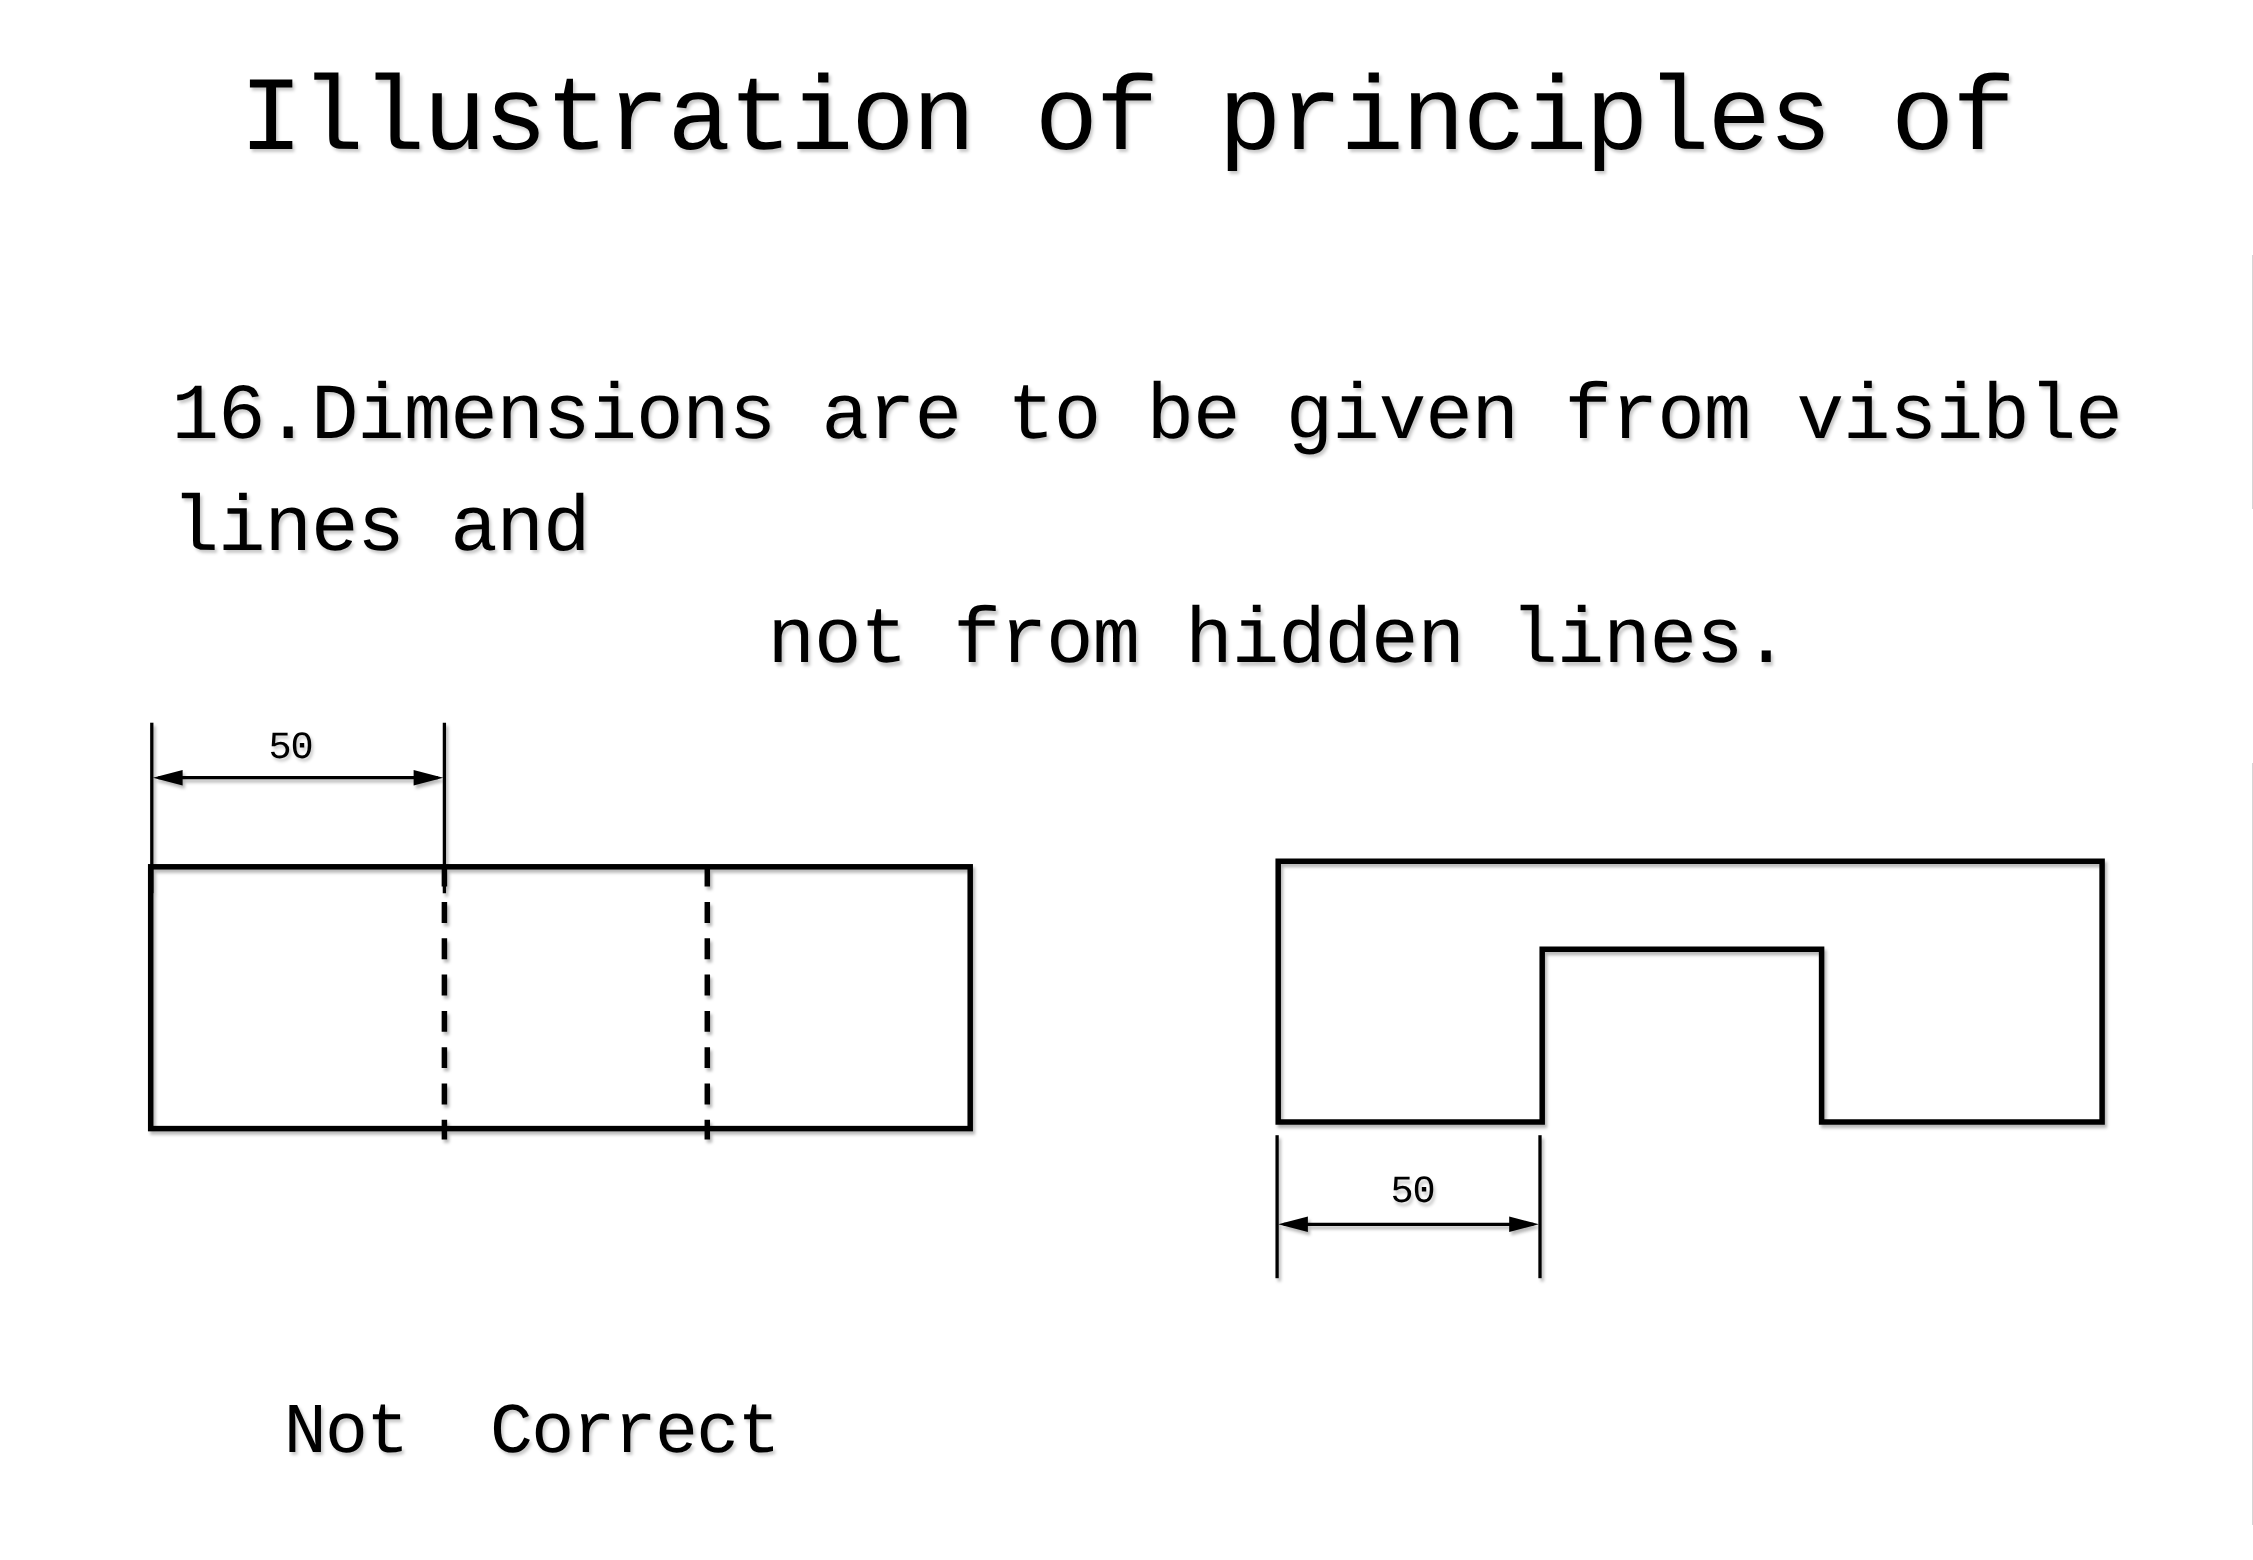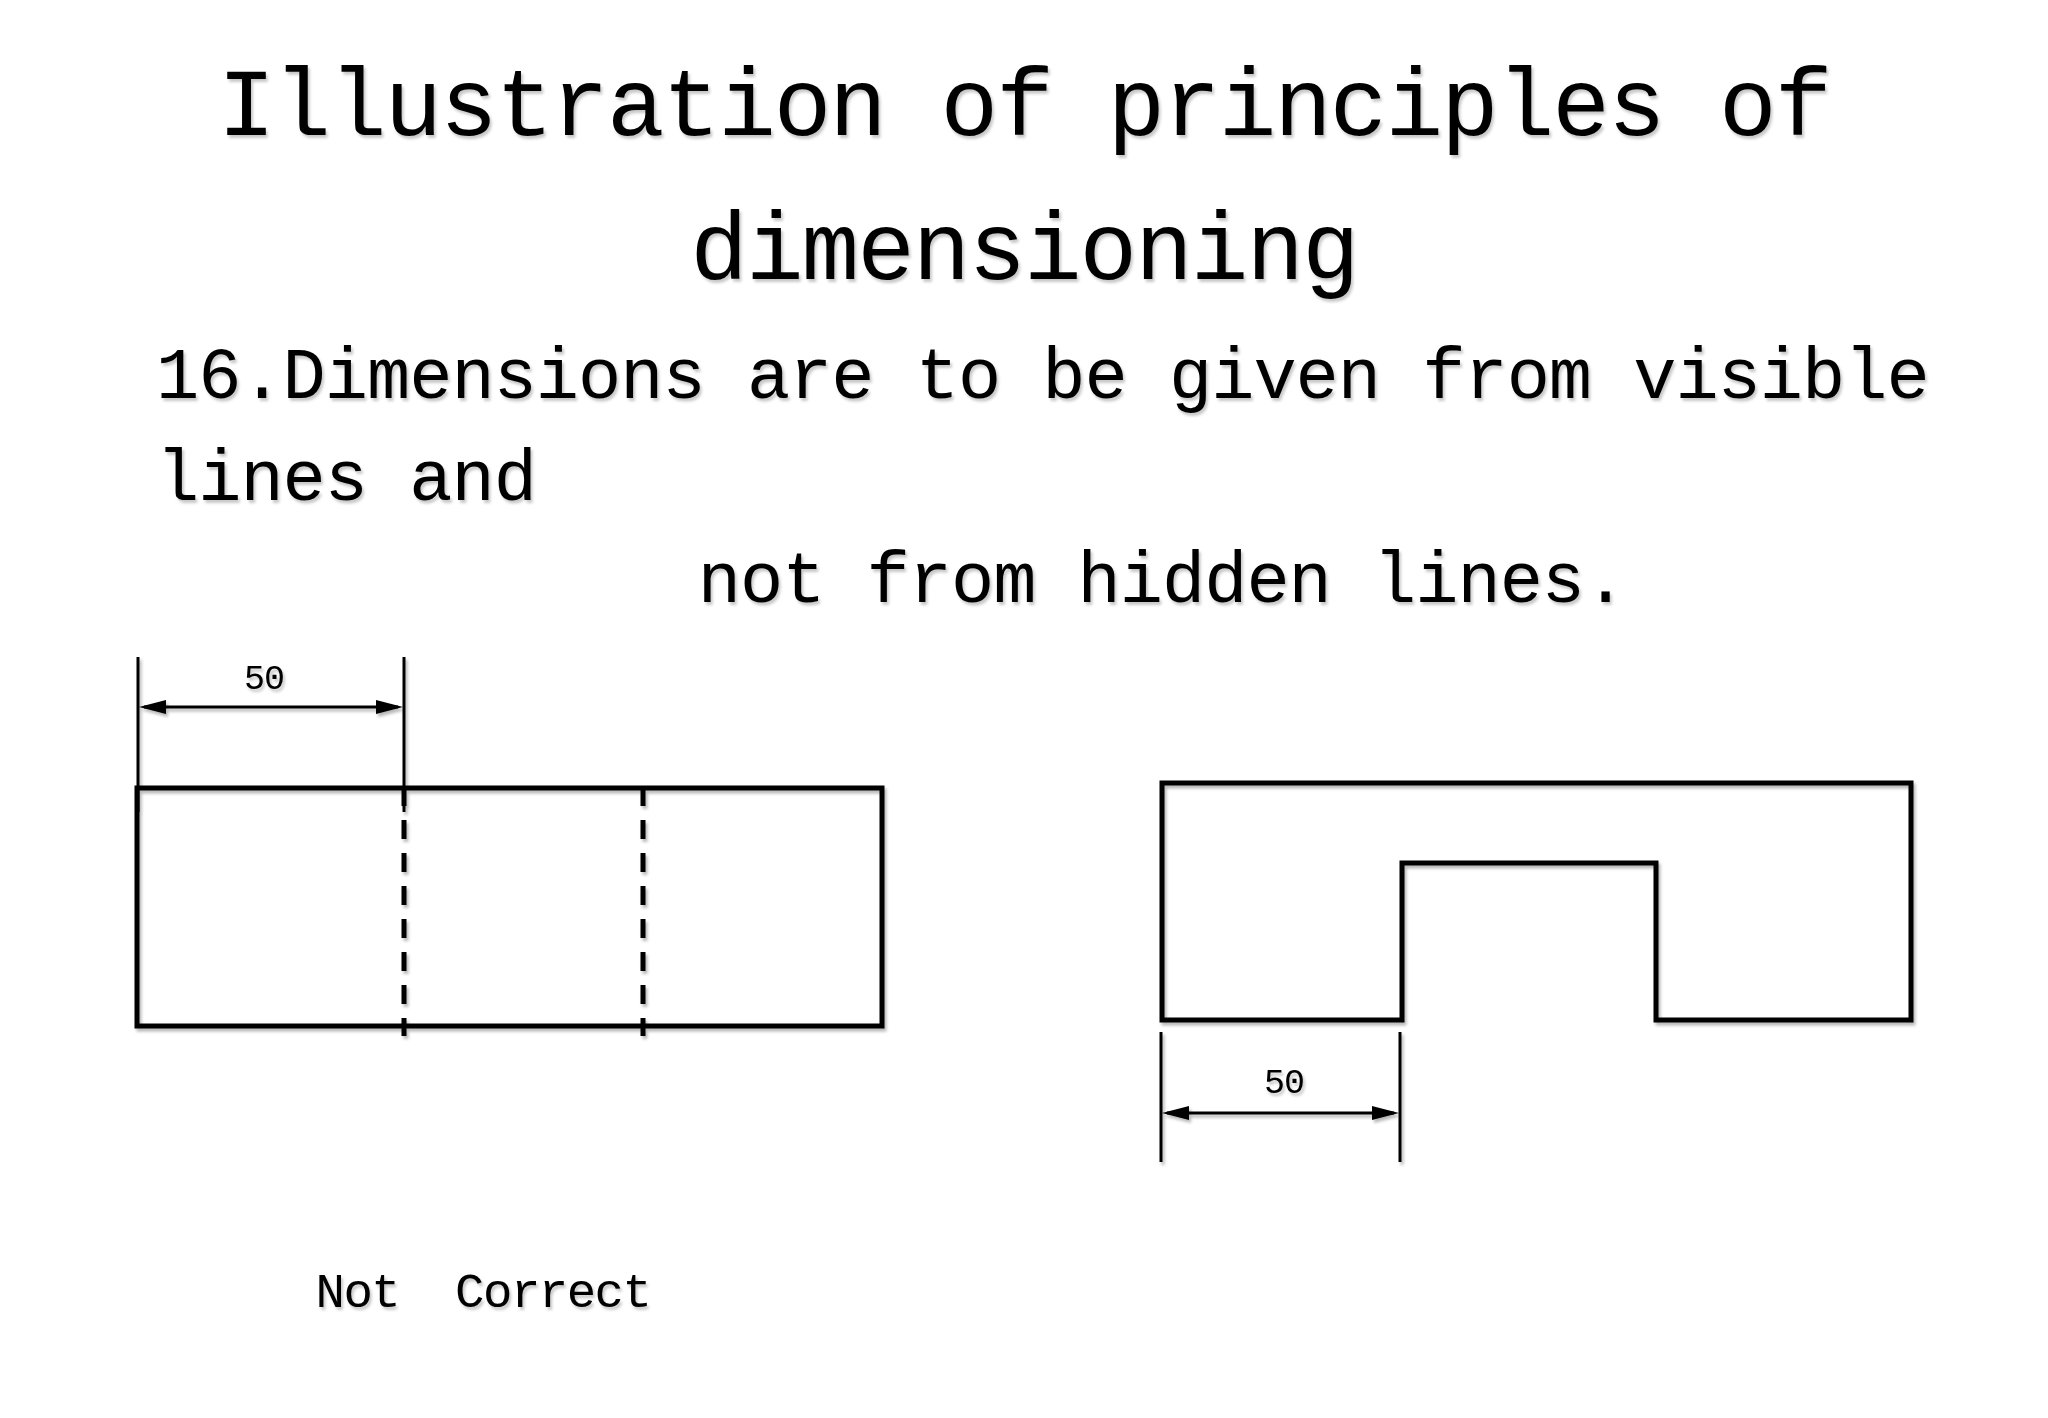--- a/index.html
+++ b/index.html
@@ -44,21 +44,21 @@
   }
   .dim-label {
     font-size: 35px;
     width: 140px;
     text-align: center;
     letter-spacing: -1px;
   }
   .dim-label.left-fig  { left: 194px;  top: 660px; }
   .dim-label.right-fig { left: 1214px; top: 1064px; }
   .caption {
-    font-size: 49px;
+    font-size: 65px;
     width: 700px;
     text-align: center;
     letter-spacing: -1.5px;
     white-space: pre;
   }
   .caption.not-correct { left: 133px;  top: 1266px; }
   .caption.correct     { left: 1154px; top: 1294px; }
   svg.fig {
     position: absolute;
     overflow: visible;
@@ -87,21 +87,20 @@
   .fig-left  { left: 100px;  top: 640px; }
   .fig-right { left: 1100px; top: 740px; }
 </style>
 </head>
 <body>
 
 <div class="slide">
 
   <div class="txt title">
     <div>Illustration of principles of</div>
-    <div>dimensioning</div>
   </div>
 
   <div class="txt body-text">
     <div class="body-line1">16.Dimensions are to be given from visible lines and</div>
     <div class="body-line2">not from hidden lines.</div>
   </div>
 
   <svg class="fig fig-left" width="850" height="420" viewBox="0 0 850 420" xmlns="http://www.w3.org/2000/svg">
 
     <line class="thin" x1="38" y1="17" x2="38" y2="172"></line>

